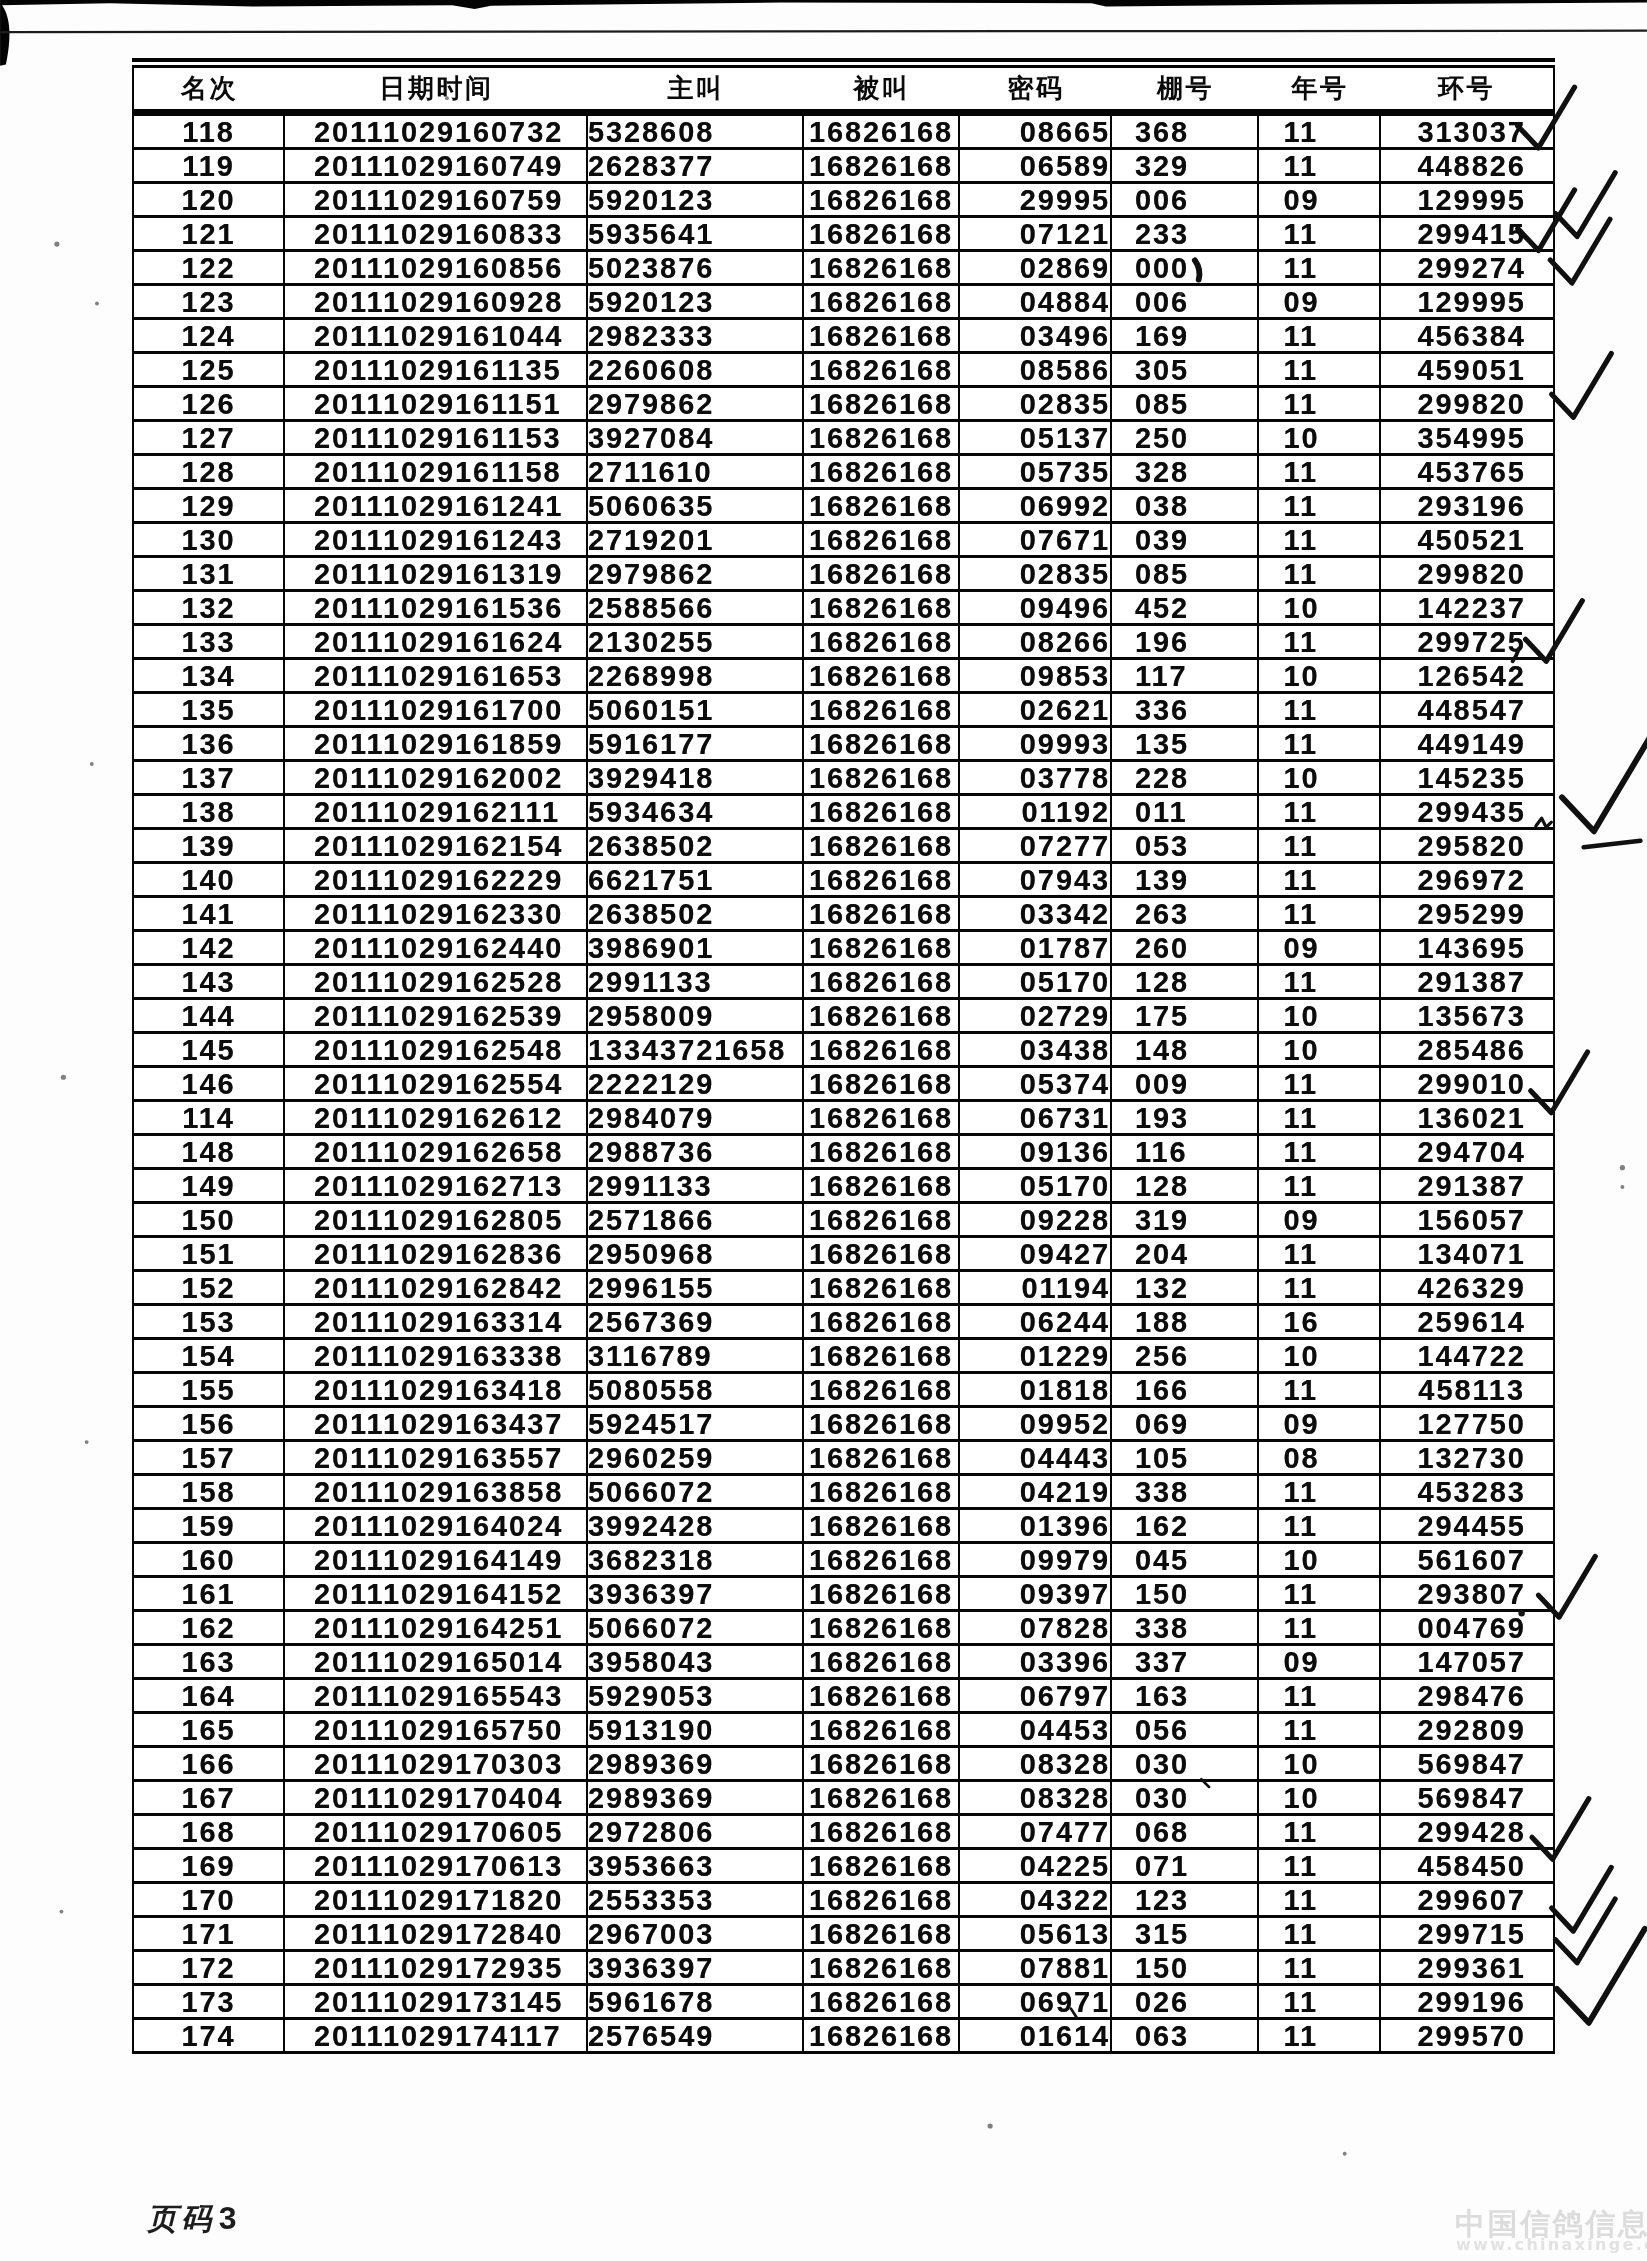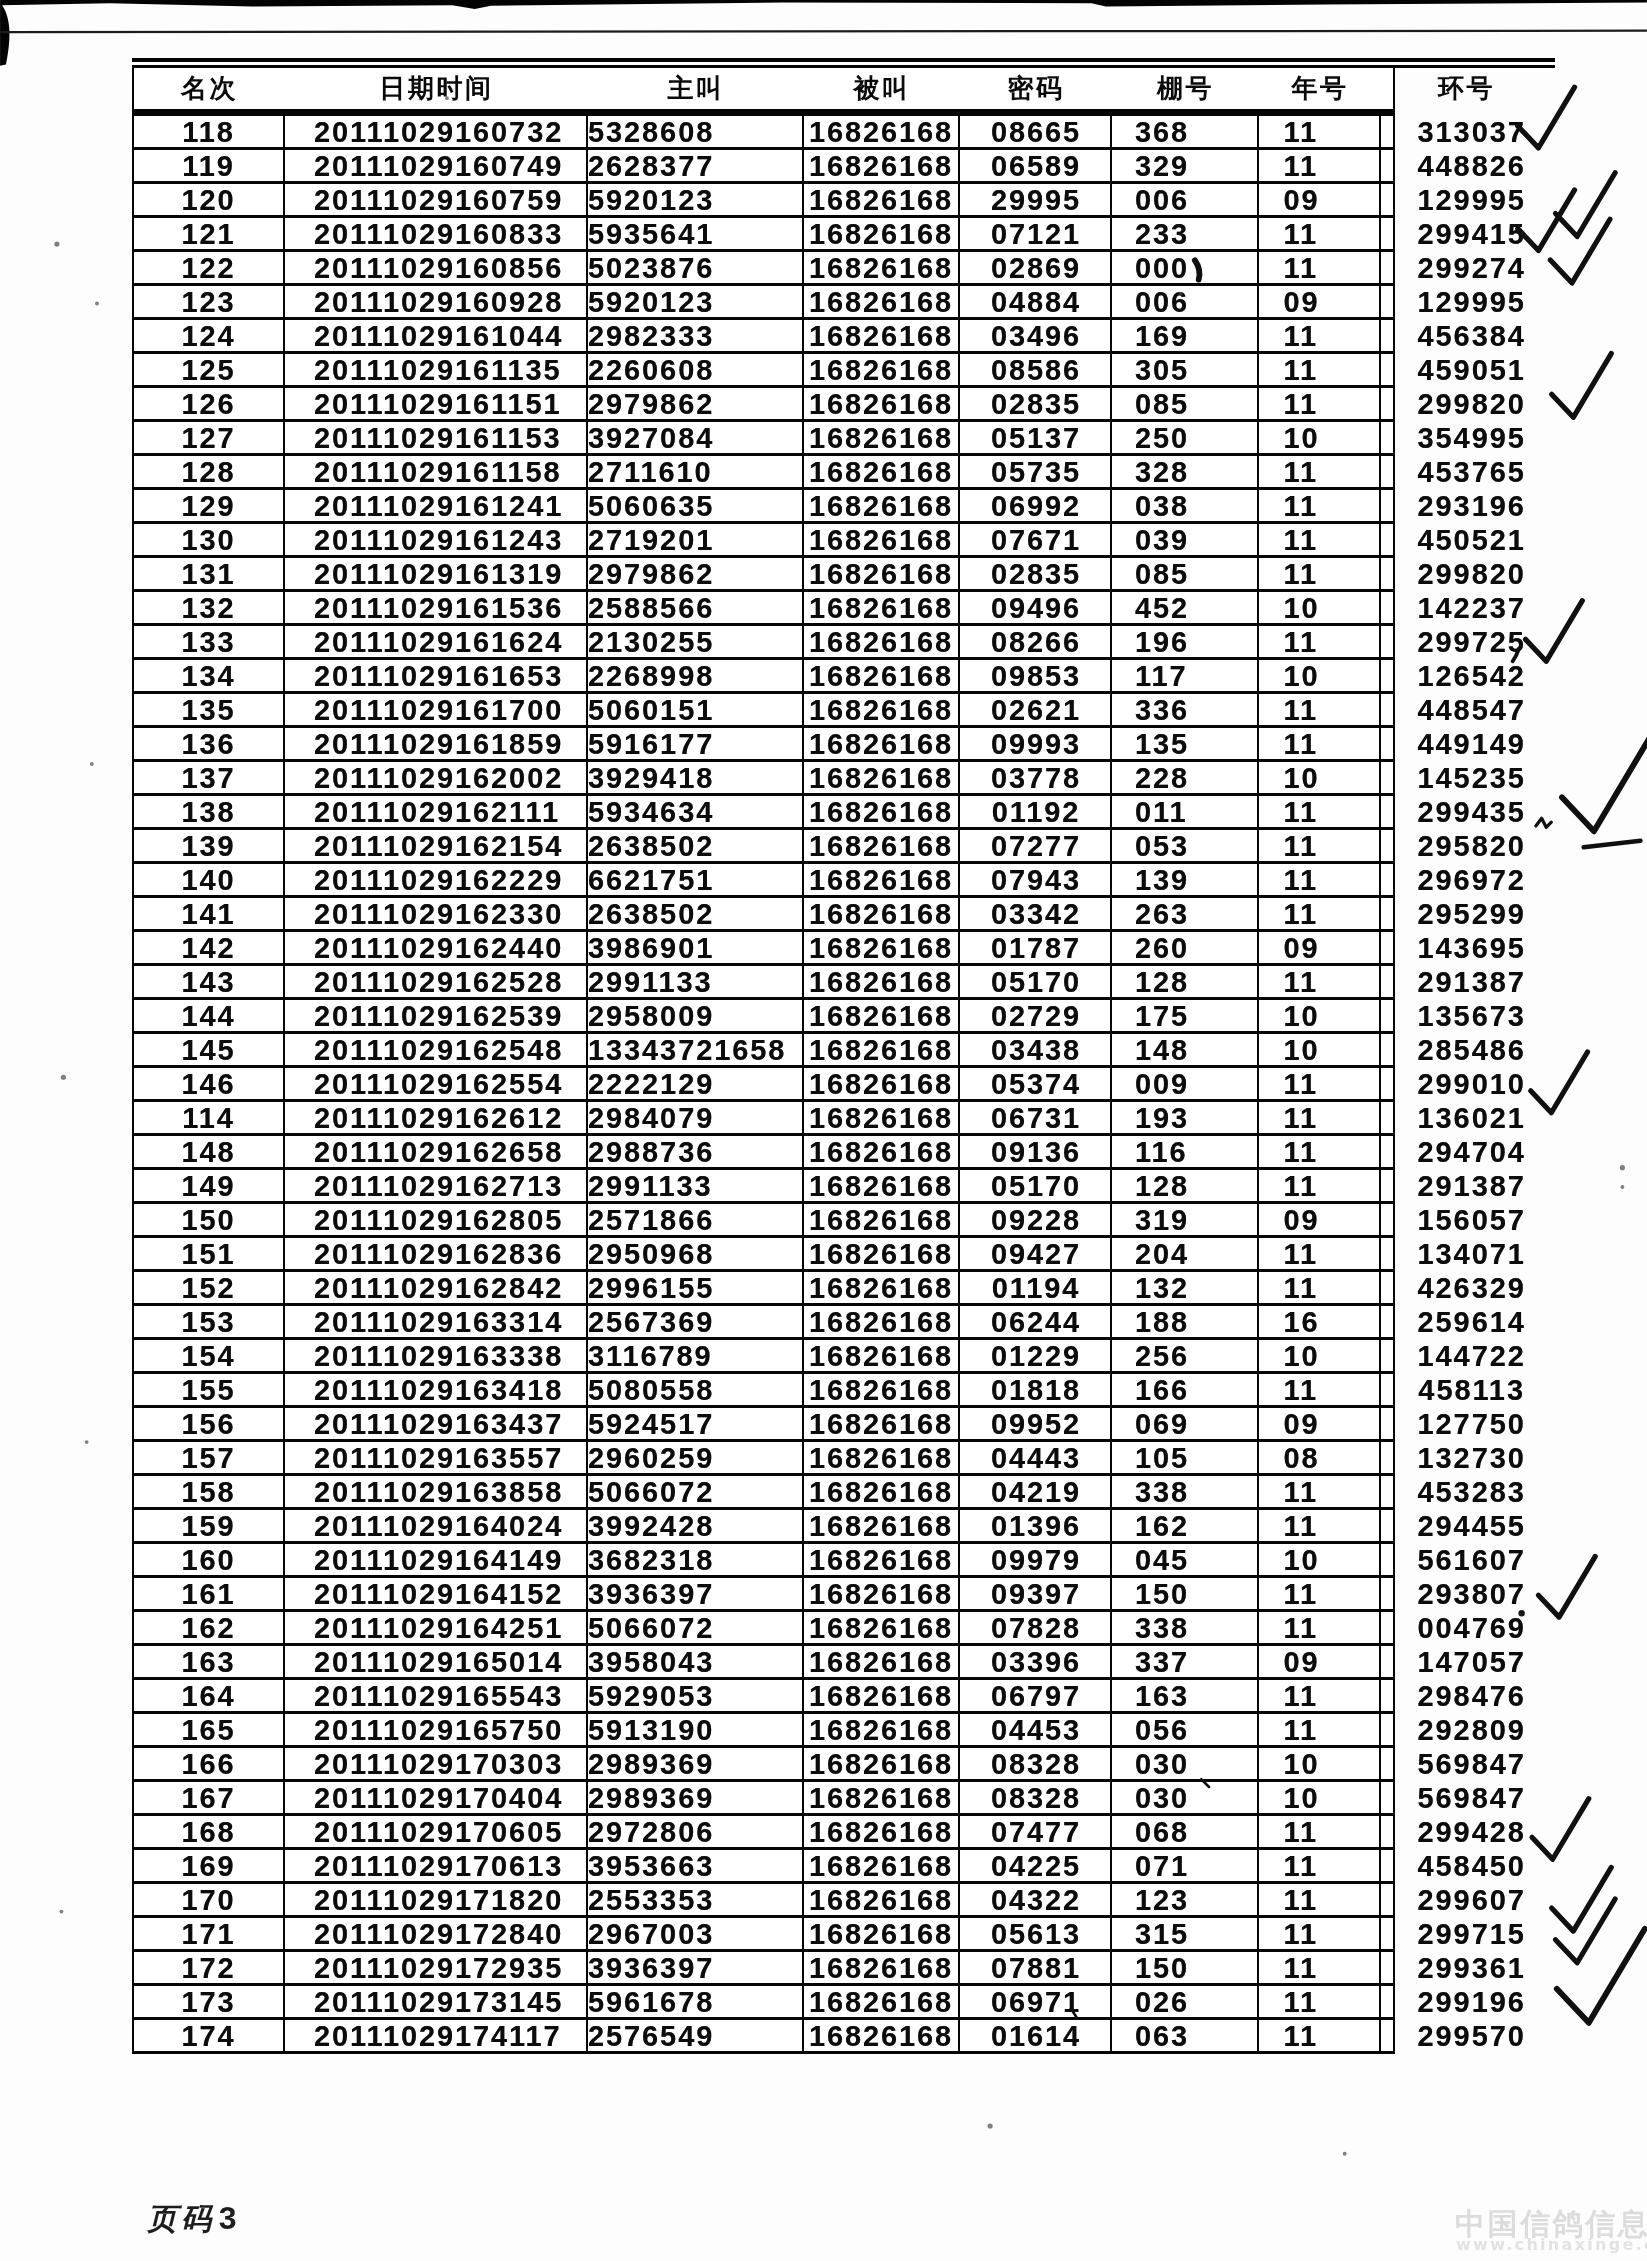--- a/index.html
+++ b/index.html
@@ -6,41 +6,41 @@
   html,body { width:1647px; height:2261px; background:#fdfdfd; overflow:hidden;
               font-family:"Liberation Sans","DejaVu Sans",sans-serif; }
   .page { position:absolute; left:0; top:0; width:1647px; height:2261px; }
 
   svg.overlay { position:absolute; left:0; top:0; width:1647px; height:2261px; pointer-events:none; }
 
   
   .toprule1 { position:absolute; left:132px; top:58px;  width:1423px; height:3.9px; background:#050505; }
   .toprule2 { position:absolute; left:132px; top:65px; width:1423px; height:3.2px; background:#050505; }
 
-  .tablebox { position:absolute; left:132px; top:68px; width:1263px;
+  .tablebox { position:absolute; left:132px; top:68px; width:1423px;
               border-left:2.6px solid #050505; border-right:2.6px solid #050505; background:#fff; }
 
   .thead { display:grid; grid-template-columns:151px 303px 216px 156px 152px 147px 122px 171px;
            height:41px; align-items:center; }
   .thead .hcell { text-align:center; font-size:26px; font-weight:700; color:#0a0a0a;
                   letter-spacing:2.6px; font-family:"DejaVu Sans","Liberation Sans",sans-serif; }
   .headrule { height:7px; background:#050505; }
 
   .row { display:grid; grid-template-columns:151px 303px 216px 156px 152px 147px 122px 171px;
          height:34px; border-bottom:3.9px solid #060606; }
   .cell { font-size:29px; font-weight:600; color:#0c0c0c; letter-spacing:1.9px;
           line-height:30px; white-space:nowrap; overflow:visible;
           border-right:2.6px solid #060606; padding-top:0.6px;
           text-shadow:0 0 0.6px rgba(0,0,0,.55); }
   .cell:last-child { border-right:none; }
   .c-rank     { text-align:center; }
   .c-datetime { text-align:left; padding-left:29px; }
   .c-caller   { text-align:left; }
   .c-callee   { text-align:center; }
-  .c-password { text-align:center; padding-left:2px; }
+  .c-password { text-align:right; padding-left:2px; }
   .c-shed     { text-align:left; padding-left:23px; }
   .c-year     { text-align:left; padding-left:24.5px; }
   .c-ring     { text-align:center; padding-left:10.3px; }
 
   .pageno { position:absolute; left:147px; top:2199px; color:#1d1d1d; white-space:nowrap;text-align:center; }
   .pageno .cn { font-family:"Liberation Serif","DejaVu Serif",serif; font-style:italic;
                 font-size:30px; font-weight:600; letter-spacing:3.9px; }
   .pageno .num { font-family:"Liberation Sans",sans-serif; font-size:32px; font-weight:700;
                  font-style:normal; margin-left:3.9px; }
 

